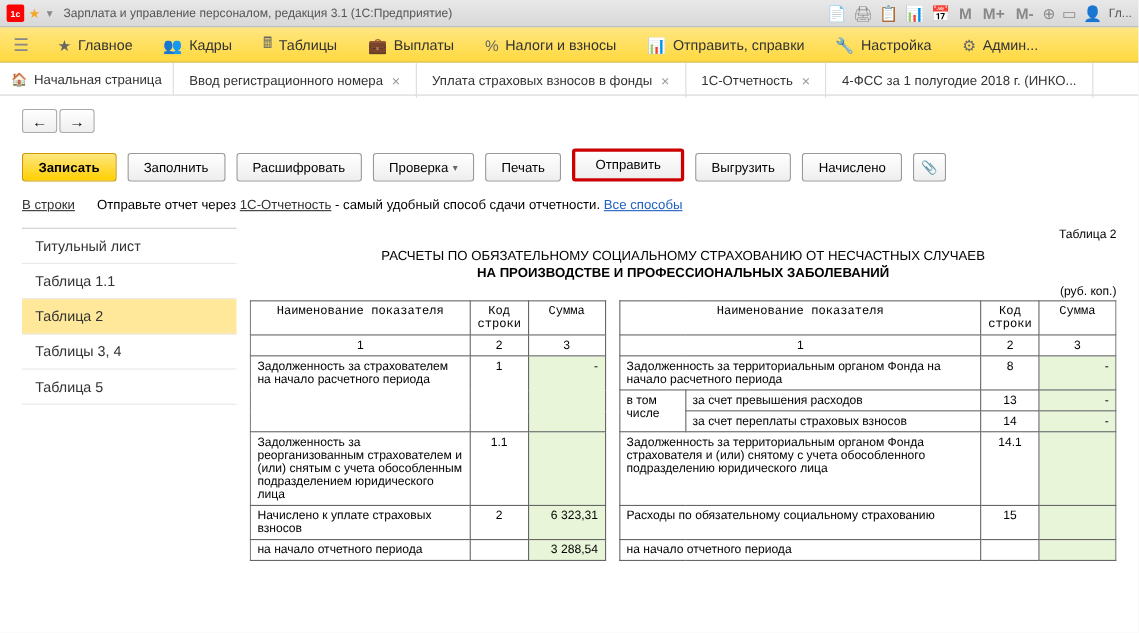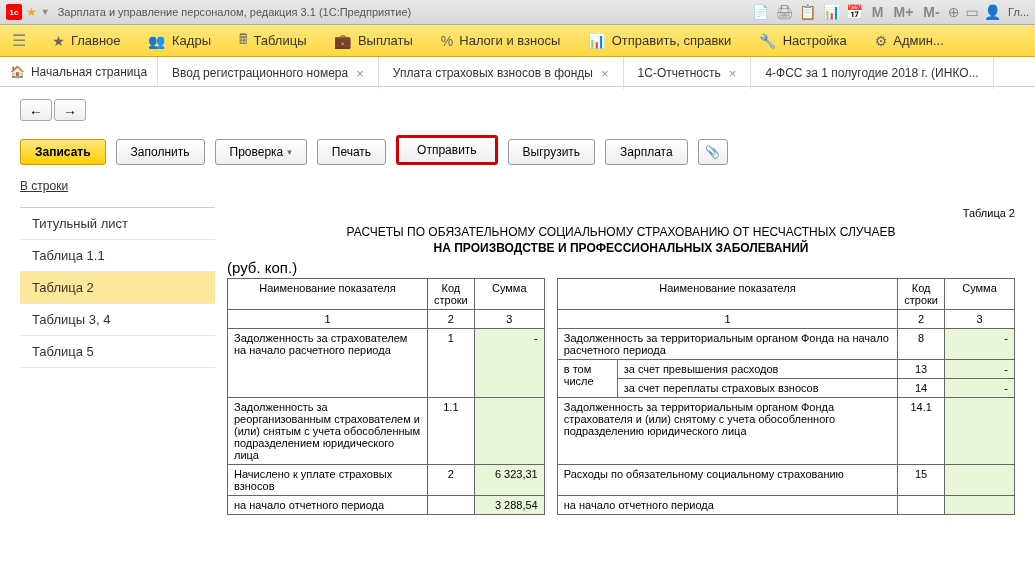--- a/index.html
+++ b/index.html
@@ -43,25 +43,25 @@
 
 .workspace { display: flex; gap: 12px; }
 .sidebar { width: 195px; border-top: 1px solid #ccc; }
 .sidebar-item { padding: 8px 12px; border-bottom: 1px solid #e8e8e8; cursor: pointer; font-size: 13px; color: #333; }
 .sidebar-item.active { background: #ffe89a; }
 
 .table-area { flex: 1; overflow: auto; position: relative; }
 .table-caption { text-align: right; font-size: 11px; margin-bottom: 2px; }
 .table-title { text-align: center; font-weight: normal; font-size: 12px; margin: 6px 0 2px; }
 .table-subtitle { text-align: center; font-weight: bold; font-size: 12px; margin-bottom: 4px; }
-.unit-label { text-align: left; font-size: 15px; margin-bottom: 2px; }
+.unit-label { text-align: right; font-size: 11px; margin-bottom: 2px; }
 
 .data-table { border-collapse: collapse; font-size: 11px; }
 .data-table th, .data-table td { border: 1px solid #666; padding: 3px 6px; vertical-align: top; }
-.data-table th { font-weight: normal; text-align: center; background: #fff; }
+.data-table th { font-weight: normal; text-align: center; background: #fff; font-family: Liberation Mono, monospace; }
 .data-table .lightgreen { background: #e8f5d8; }
 .data-table .num { text-align: center; }
 .data-table .val { text-align: right; }
 .hdr-row td { text-align: center; }
 </style>
 </head>
 <body>
 
 <div class="titlebar">
   <span class="titlebar-icon">1с</span>
@@ -146,35 +146,39 @@
   <div class="nav-row">
     <div class="nav-btns">
       <div class="nav-btn">←</div>
       <div class="nav-btn">→</div>
     </div>
   </div>
 
   <div class="actions">
     <button class="btn primary">Записать</button>
     <button class="btn">Заполнить</button>
+    <button class="btn">Расшифровать</button>
     <button class="btn">
         <span>Проверка</span>
         <span class="btn-dropdown">▾</span>
       </button>
     <button class="btn">Печать</button>
     <button class="btn highlighted">Отправить</button>
     <button class="btn">Выгрузить</button>
-    <button class="btn">Зарплата</button>
+    <button class="btn">Начислено</button>
     <div class="clip-btn">
         <span>📎</span>
       </div>
   </div>
 
   <div class="info-row">
     <span class="link-underline">В строки</span>
+    <span>
+      <span>Отправьте отчет через </span><span class="link-underline">1С-Отчетность</span><span> - самый удобный способ сдачи отчетности. </span><span class="link-blue">Все способы</span>
+    </span>
   </div>
 
   <div class="workspace">
     <div class="sidebar">
       <div class="sidebar-item">Титульный лист</div>
       <div class="sidebar-item">Таблица 1.1</div>
       <div class="sidebar-item active">Таблица 2</div>
       <div class="sidebar-item">Таблицы 3, 4</div>
       <div class="sidebar-item">Таблица 5</div>
     </div>

